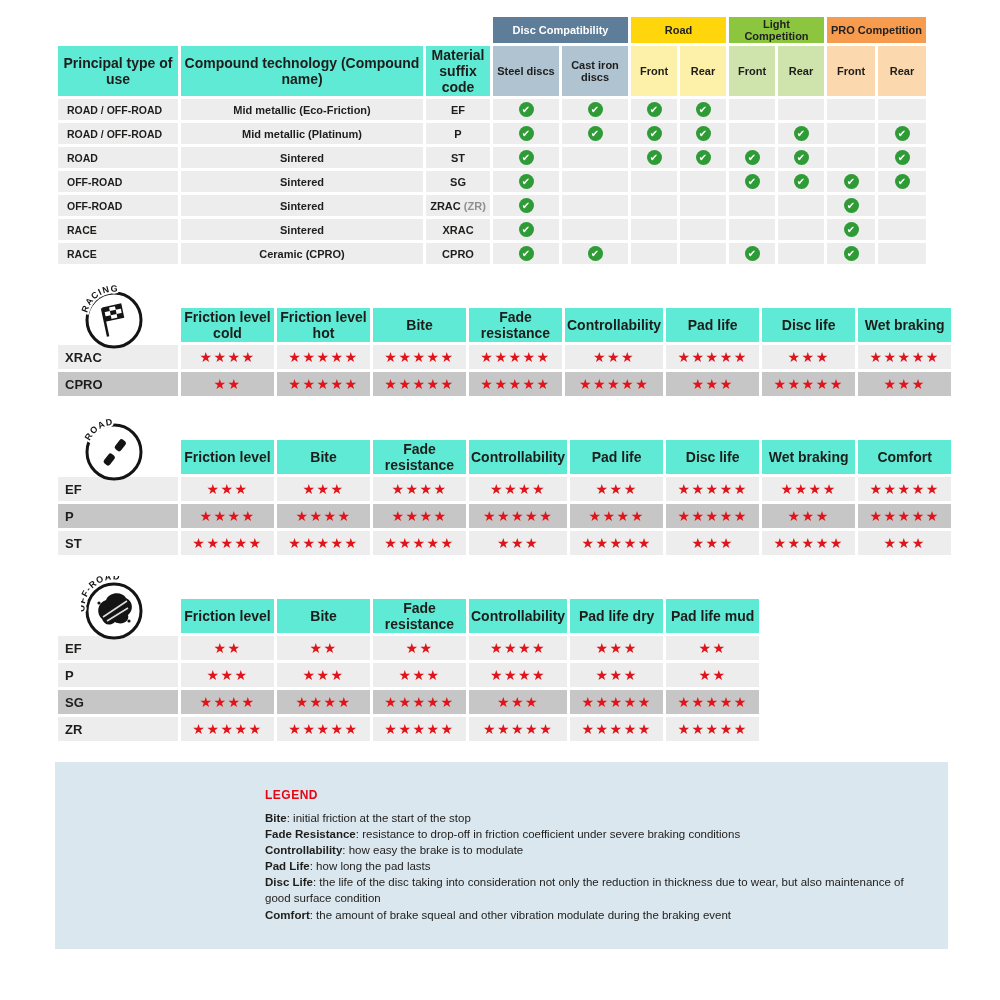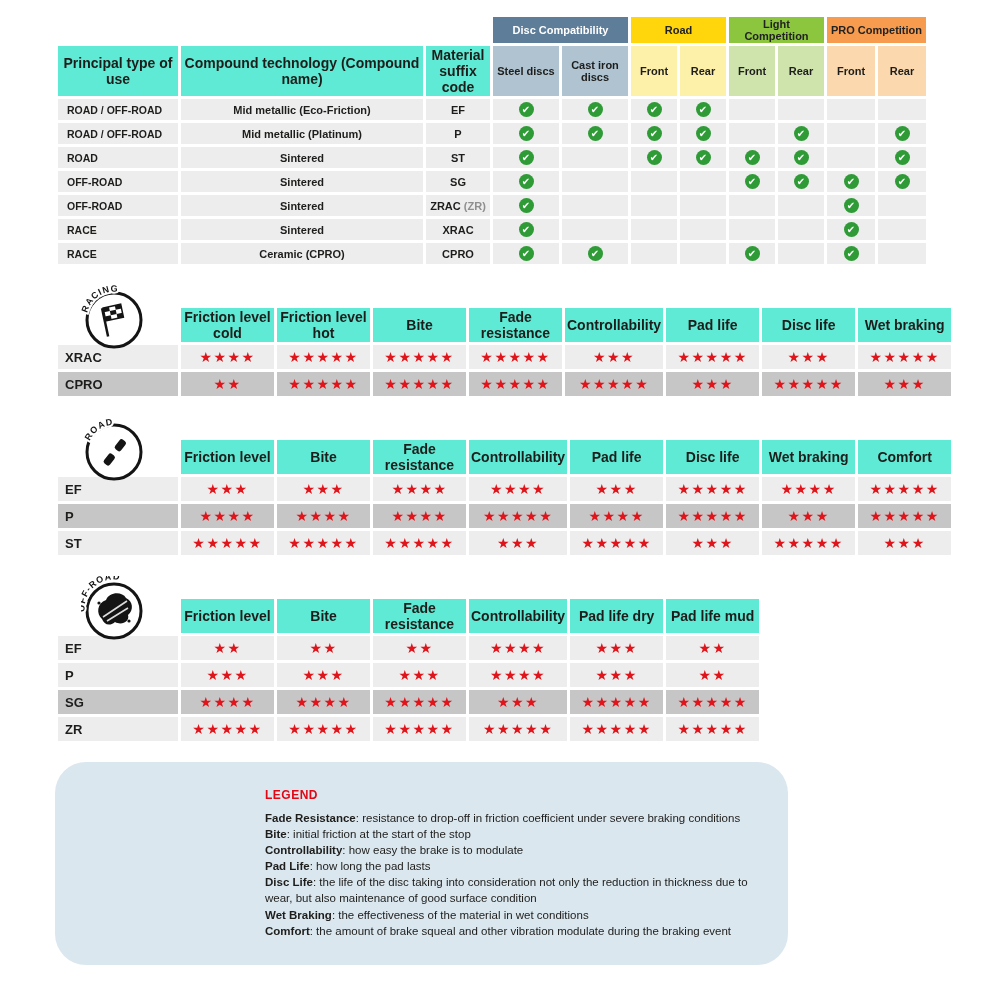--- a/index.html
+++ b/index.html
@@ -42,21 +42,21 @@
                paint-order:stroke; stroke:#ffffff; stroke-width:4px; }
   .rt-h { height:26px; padding:0 6px; }
   .rt-label { text-align:left !important; padding-left:7px !important; font-weight:bold; font-size:13px; }
   .rt td { height:24px; }
   .rt tr.light td { background:#ededed; }
   .rt tr.dark  td { background:#c6c6c6; }
   .stars { color:#e0151b; font-size:14px; letter-spacing:1.5px;
            font-family:"DejaVu Sans",sans-serif; white-space:nowrap; }
 
   
-  .legend { width:733px; margin-top:18px; background:#dbe7ee; padding:26px 40px 26px 210px;border-radius:31px; }
+  .legend { width:893px; margin-top:18px; background:#dbe7ee; padding:26px 40px 26px 210px; }
   .legend-title { color:#e30613; font-weight:bold; font-size:12px; letter-spacing:.5px; margin-bottom:8px; }
   .legend-item { font-size:11.5px; line-height:1.4; color:#1d1d1b; }
   .legend-item b { font-weight:bold; }
 </style>
 </head>
 <body>
 
 <div class="sheet">
 
   <table class="grid compat">
@@ -410,23 +410,22 @@
             <td class="stars">★★★★★</td>
             <td class="stars">★★★★★</td>
           </tr>
         </tbody>
     </table>
   </section>
 
   <div class="legend">
     <div class="legend-title">LEGEND</div>
     <div id="legend-items">
+        <div class="legend-item"><b>Bite</b><span>: initial friction at the start of the stop</span></div>
         <div class="legend-item"><b>Fade Resistance</b><span>: resistance to drop-off in friction coefficient under severe braking conditions</span></div>
-        <div class="legend-item"><b>Bite</b><span>: initial friction at the start of the stop</span></div>
         <div class="legend-item"><b>Controllability</b><span>: how easy the brake is to modulate</span></div>
         <div class="legend-item"><b>Pad Life</b><span>: how long the pad lasts</span></div>
         <div class="legend-item"><b>Disc Life</b><span>: the life of the disc taking into consideration not only the reduction in thickness due to wear, but also maintenance of good surface condition</span></div>
-        <div class="legend-item"><b>Wet Braking</b><span>: the effectiveness of the material in wet conditions</span></div>
         <div class="legend-item"><b>Comfort</b><span>: the amount of brake squeal and other vibration modulate during the braking event</span></div>
       </div>
   </div>
 
 </div>
 
 </body></html>

